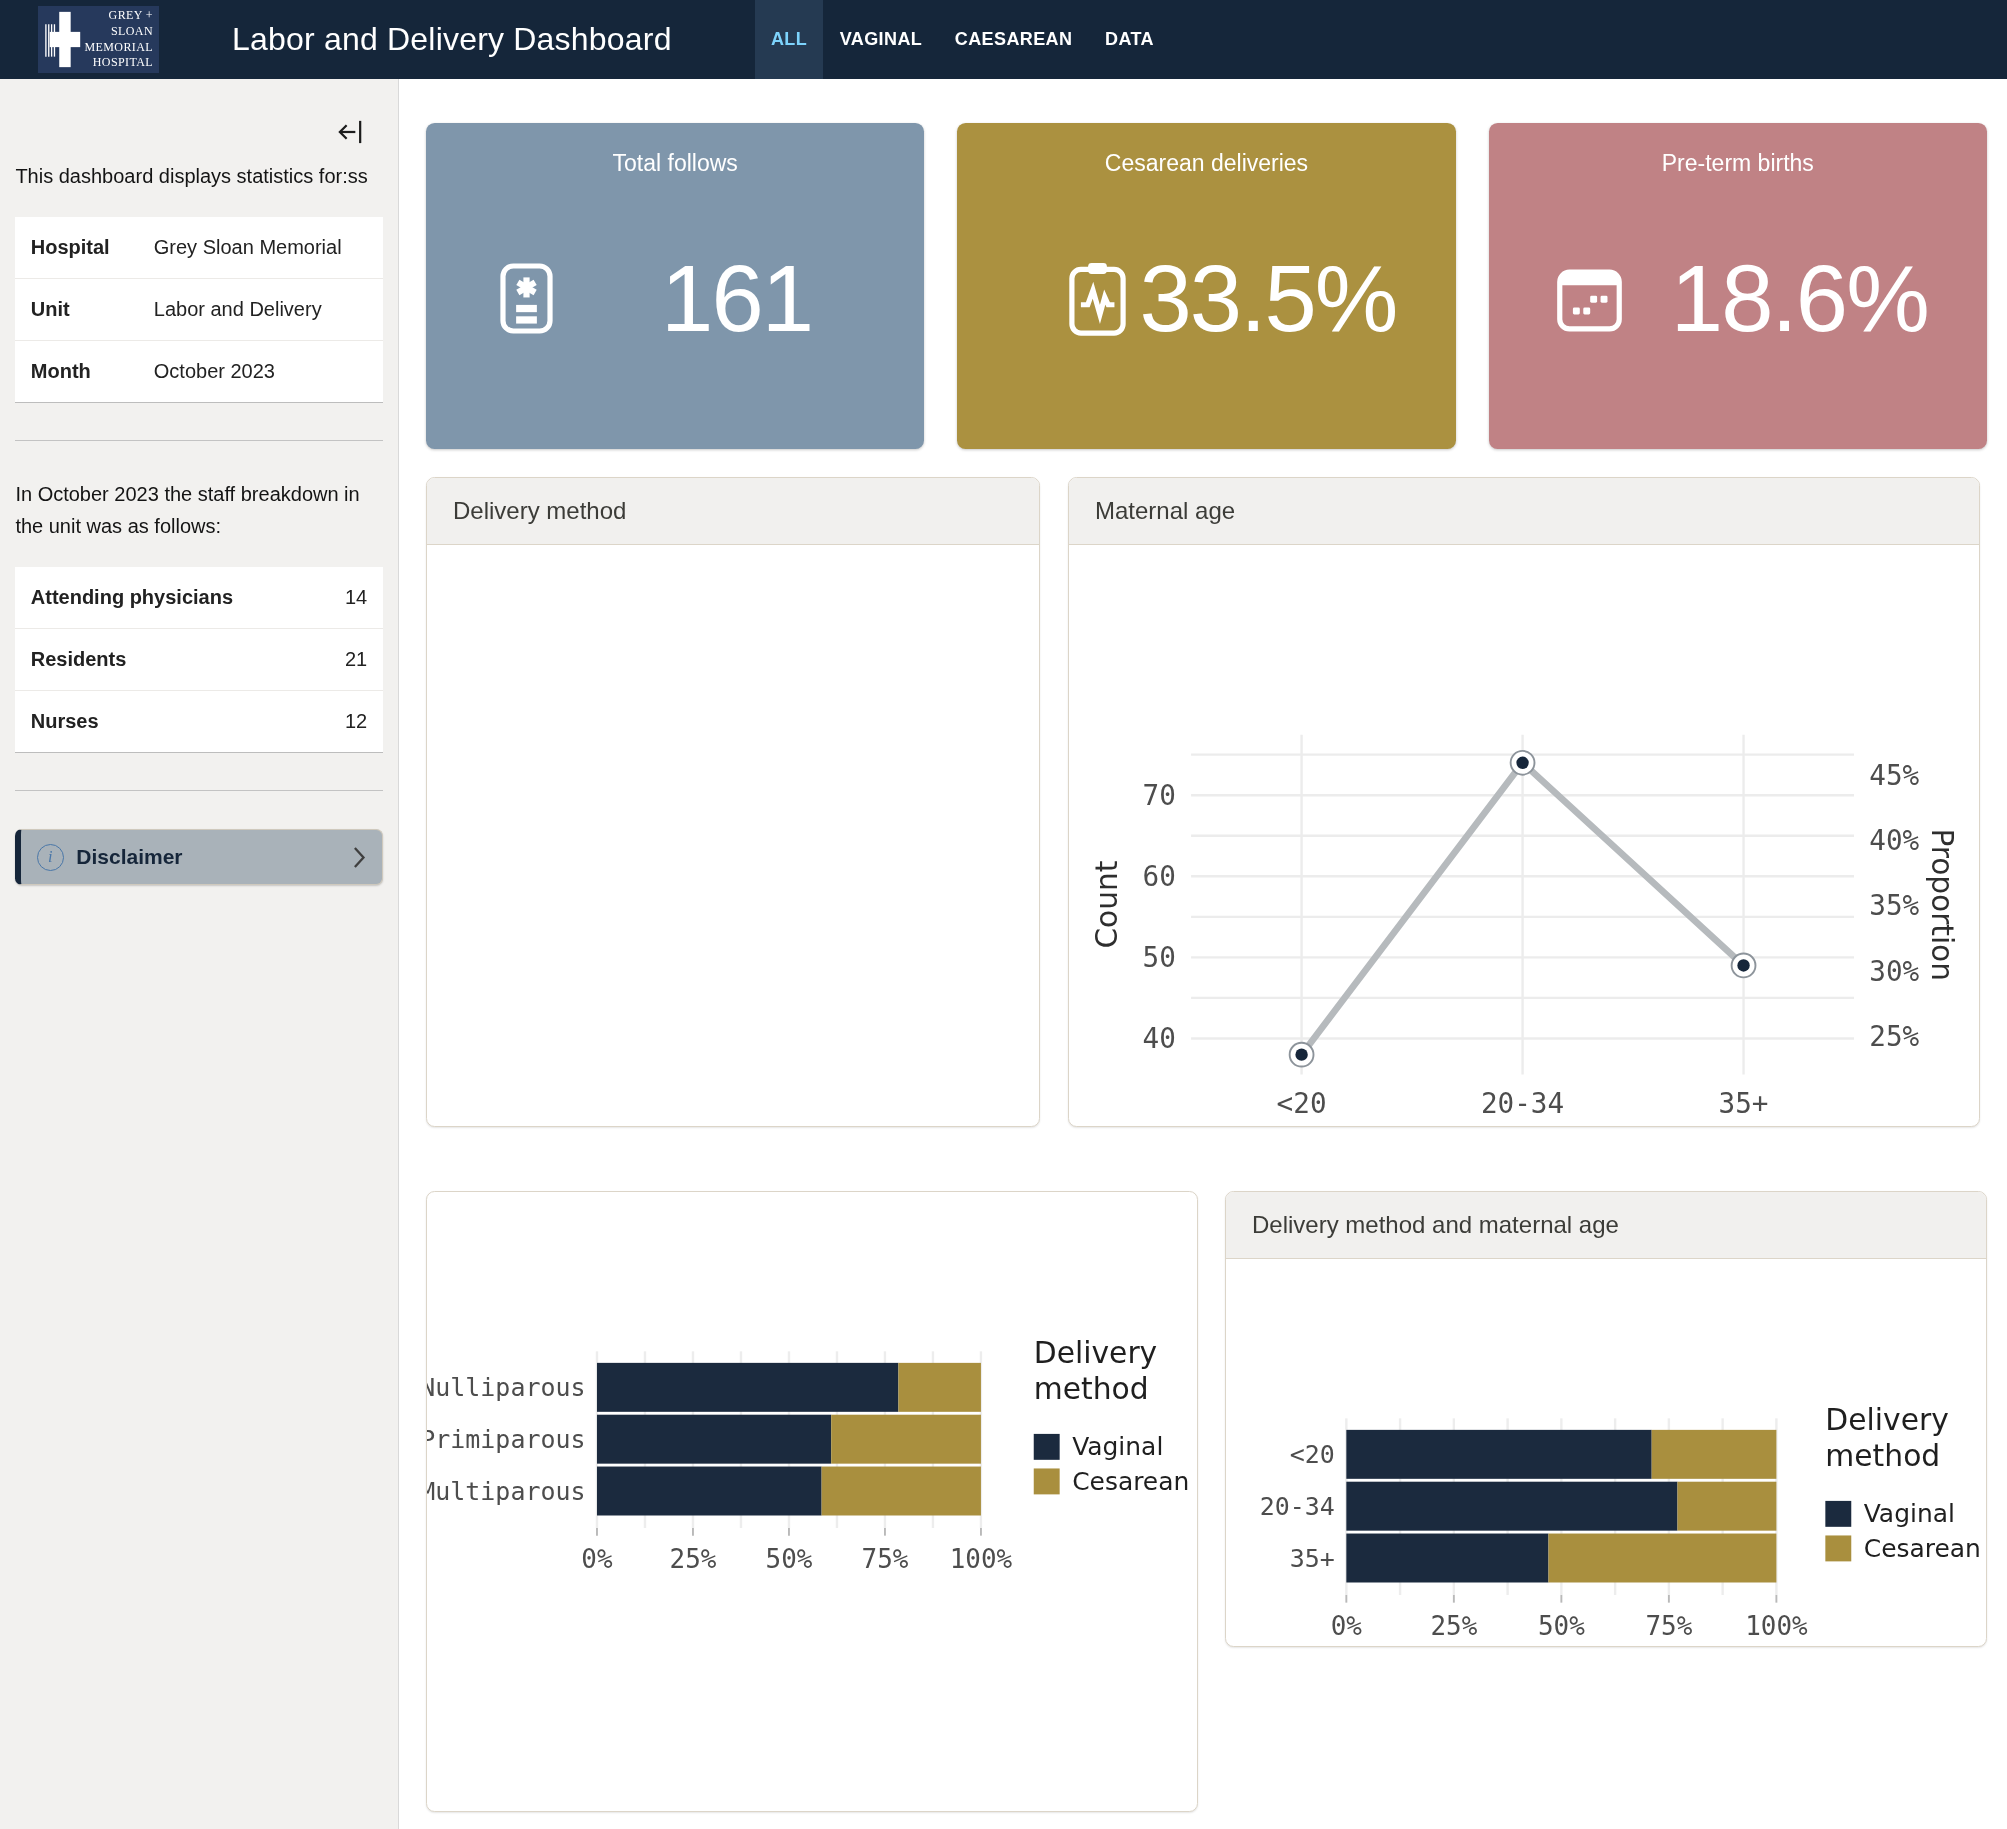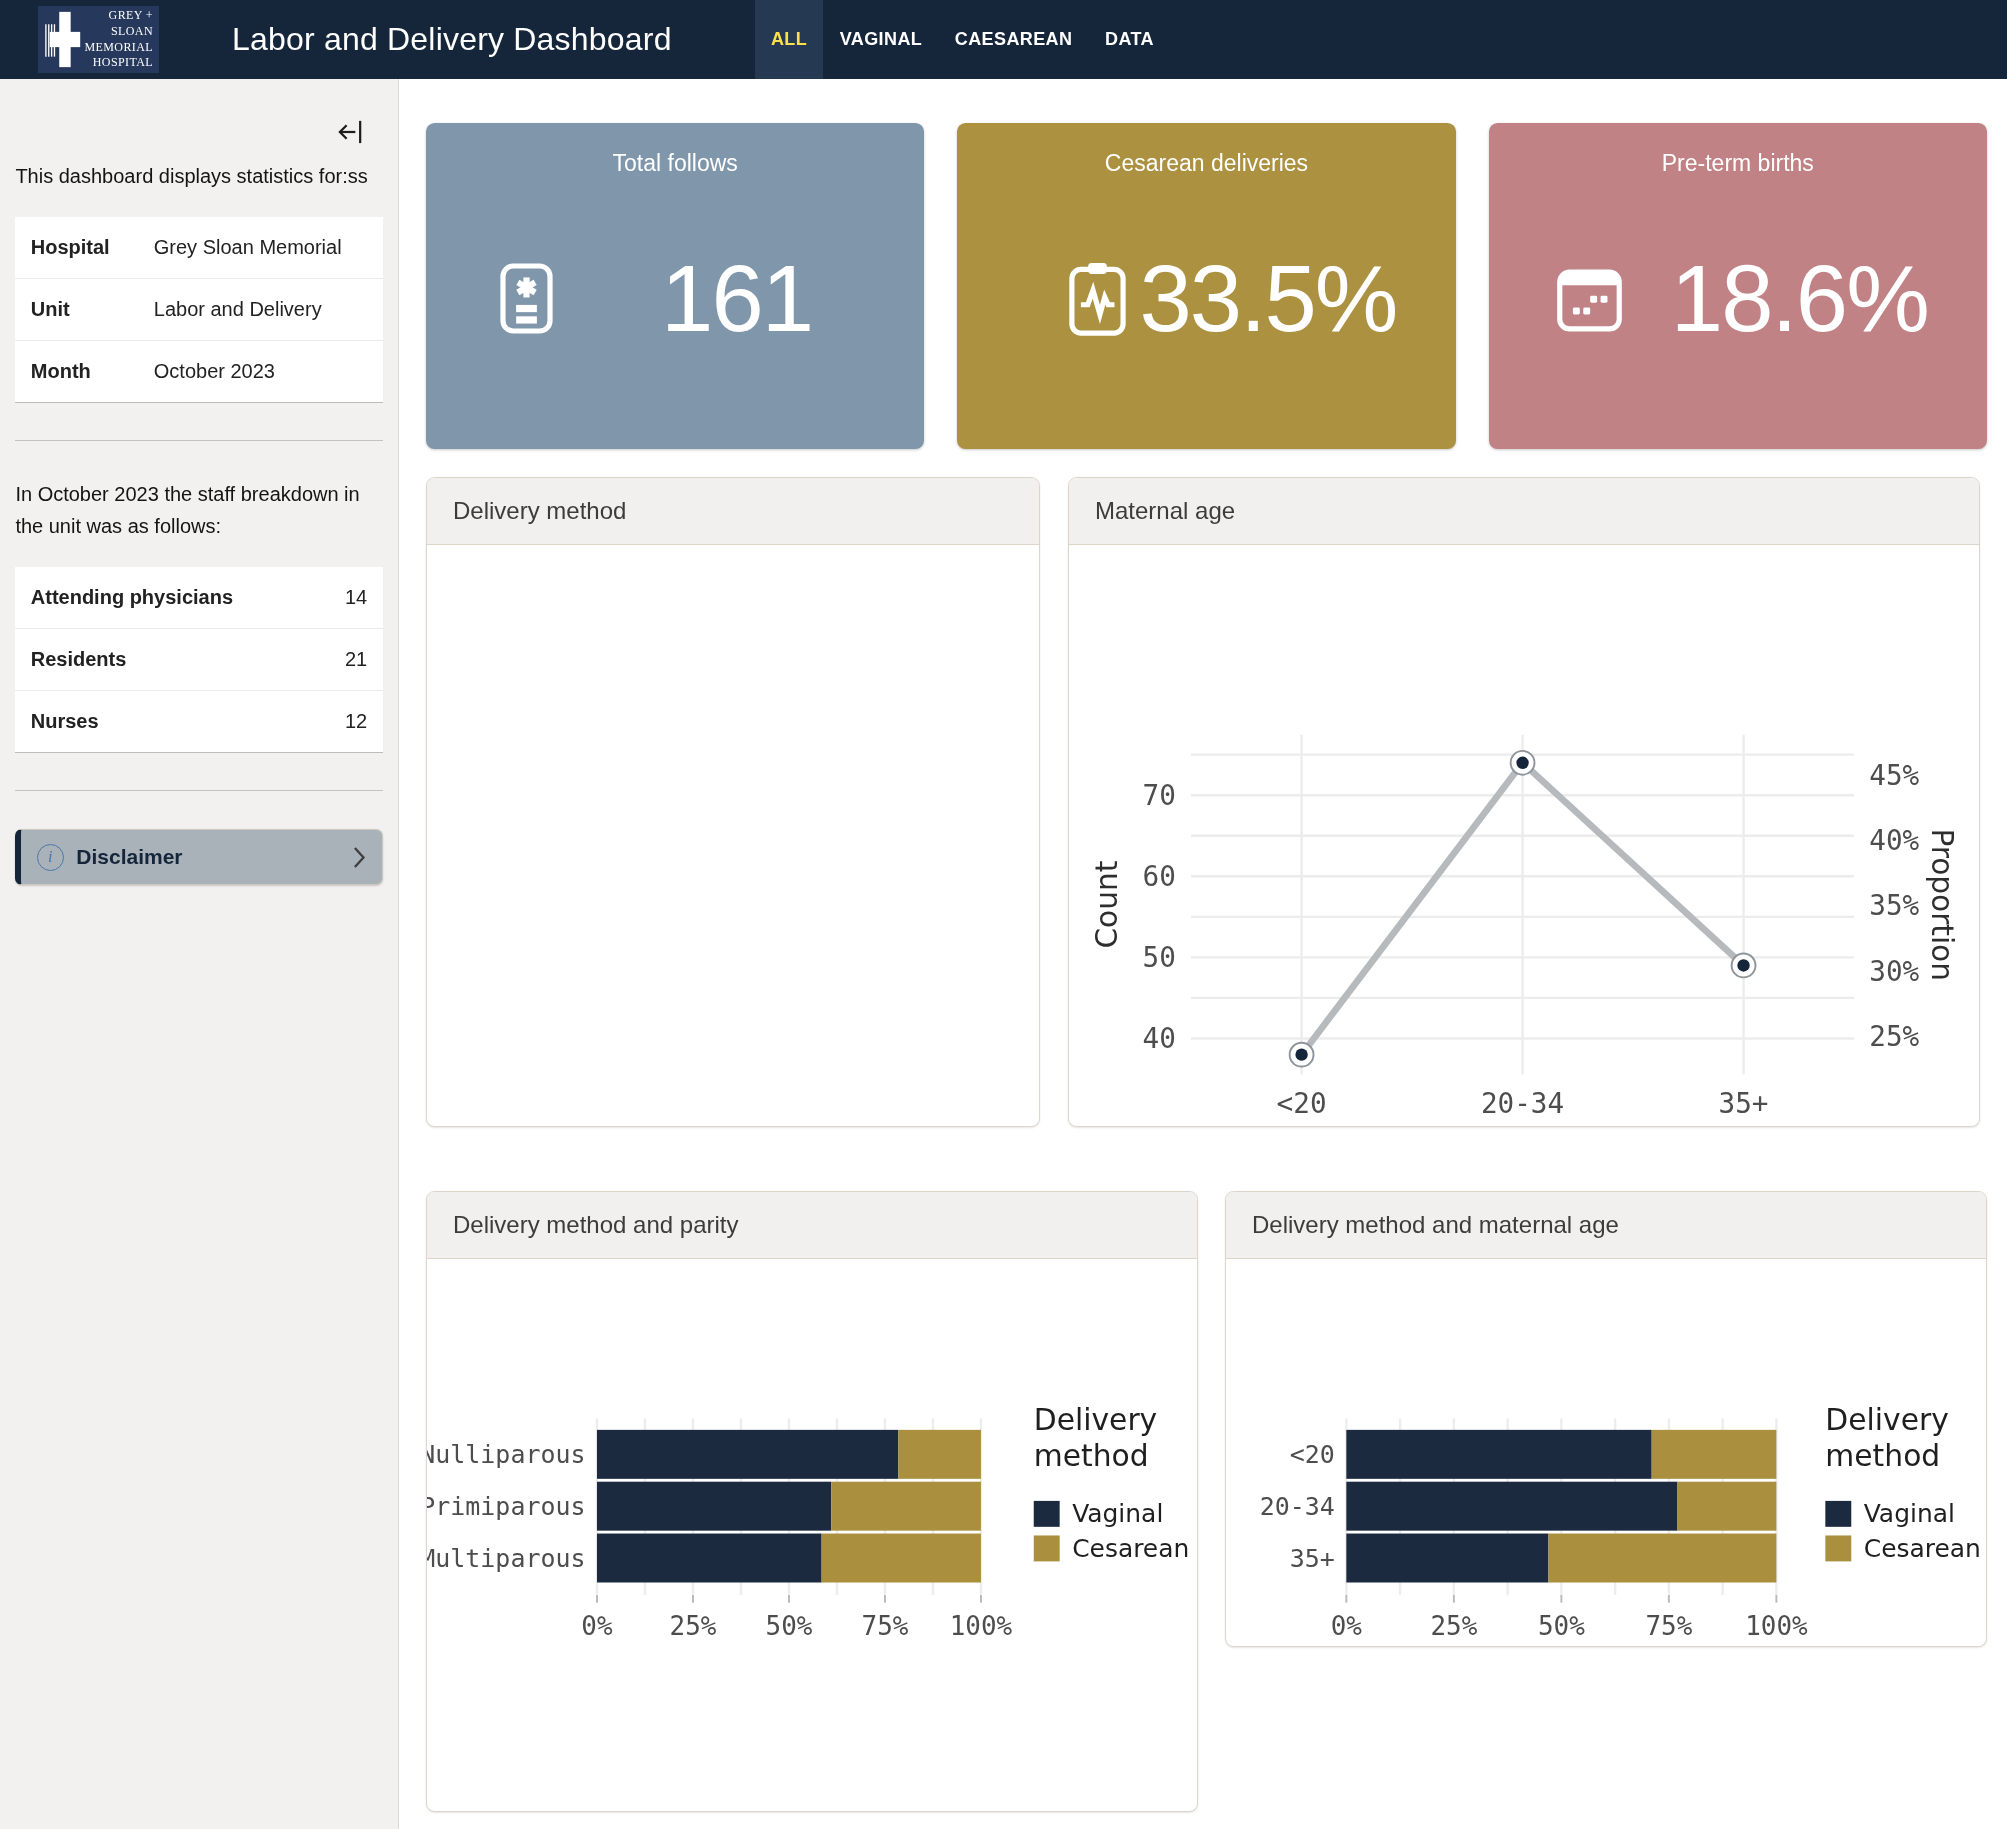--- a/index.html
+++ b/index.html
@@ -11,21 +11,21 @@
           display:flex;align-items:center;z-index:5;}
   .logo{width:121px;height:67px;margin-left:38px;background:#26395c;position:relative;
         display:flex;align-items:center;flex-shrink:0;}
   .logo svg{position:absolute;left:4.8px;top:2.9px;}
   .logo-text{margin-left:46px;width:69px;color:#fff;font-family:"Liberation Serif", serif;
              font-size:12px;line-height:1.3;letter-spacing:0.4px;text-align:right;}
   .app-title{margin-left:73px;font-size:32px;color:#ffffff;font-weight:500;letter-spacing:0.2px;}
   .tabs{margin-left:83px;height:79px;display:flex;}
   .tab{padding:0 16.3px;line-height:79px;font-size:18px;font-weight:700;color:#ffffff;
        letter-spacing:0.4px;cursor:pointer;text-decoration:none;}
-  .tab.active{background:#253a52;color:#fde047;}
+  .tab.active{background:#253a52;color:#7dd3fc;}
 
   
   .sidebar{position:absolute;top:79px;left:0;width:399px;bottom:0;background:#f2f1ef;
            border-right:1px solid #d9d9d9;padding:0 15.4px;box-sizing:border-box;}
   .collapse-btn{position:absolute;top:38px;right:33px;cursor:pointer;}
   .side-intro{margin:81px 0 0 0;font-size:20px;line-height:1.6;color:#141414;}
   .info-table{margin-top:25px;}
   .side-row{display:flex;align-items:center;background:#ffffff;padding:19px 15.4px;
             border-bottom:1.9px solid #eceae7;font-size:20px;color:#222;}
   .side-row:last-child{border-bottom:1.9px solid #bdbdbd;}
@@ -255,21 +255,20 @@
           <circle cx="243.83333333333331" cy="532.25" r="6.5" fill="#16263a"></circle>
           <circle cx="475.5" cy="226.25" r="12.5" fill="#ffffff" stroke="#8d949b" stroke-width="2"></circle>
           <circle cx="475.5" cy="226.25" r="6.5" fill="#16263a"></circle>
           <circle cx="707.1666666666666" cy="438.75" r="12.5" fill="#ffffff" stroke="#8d949b" stroke-width="2"></circle>
           <circle cx="707.1666666666666" cy="438.75" r="6.5" fill="#16263a"></circle>
         </svg>
     </div>
   </div>
 
   <div class="card" id="card-parity">
-    <div class="card-header">Delivery method and parity</div>
     <div class="card-body" style="height:551px;">
       <svg class="chart" viewBox="0 0 802 574">
           <line x1="177" y1="166" x2="177" y2="350" stroke="#ededed" stroke-width="2.5"></line>
           <line x1="227" y1="166" x2="227" y2="350" stroke="#ededed" stroke-width="2.5"></line>
           <line x1="277" y1="166" x2="277" y2="350" stroke="#ededed" stroke-width="2.5"></line>
           <line x1="327" y1="166" x2="327" y2="350" stroke="#ededed" stroke-width="2.5"></line>
           <line x1="377" y1="166" x2="377" y2="350" stroke="#ededed" stroke-width="2.5"></line>
           <line x1="427" y1="166" x2="427" y2="350" stroke="#ededed" stroke-width="2.5"></line>
           <line x1="477" y1="166" x2="477" y2="350" stroke="#ededed" stroke-width="2.5"></line>
           <line x1="527" y1="166" x2="527" y2="350" stroke="#ededed" stroke-width="2.5"></line>

